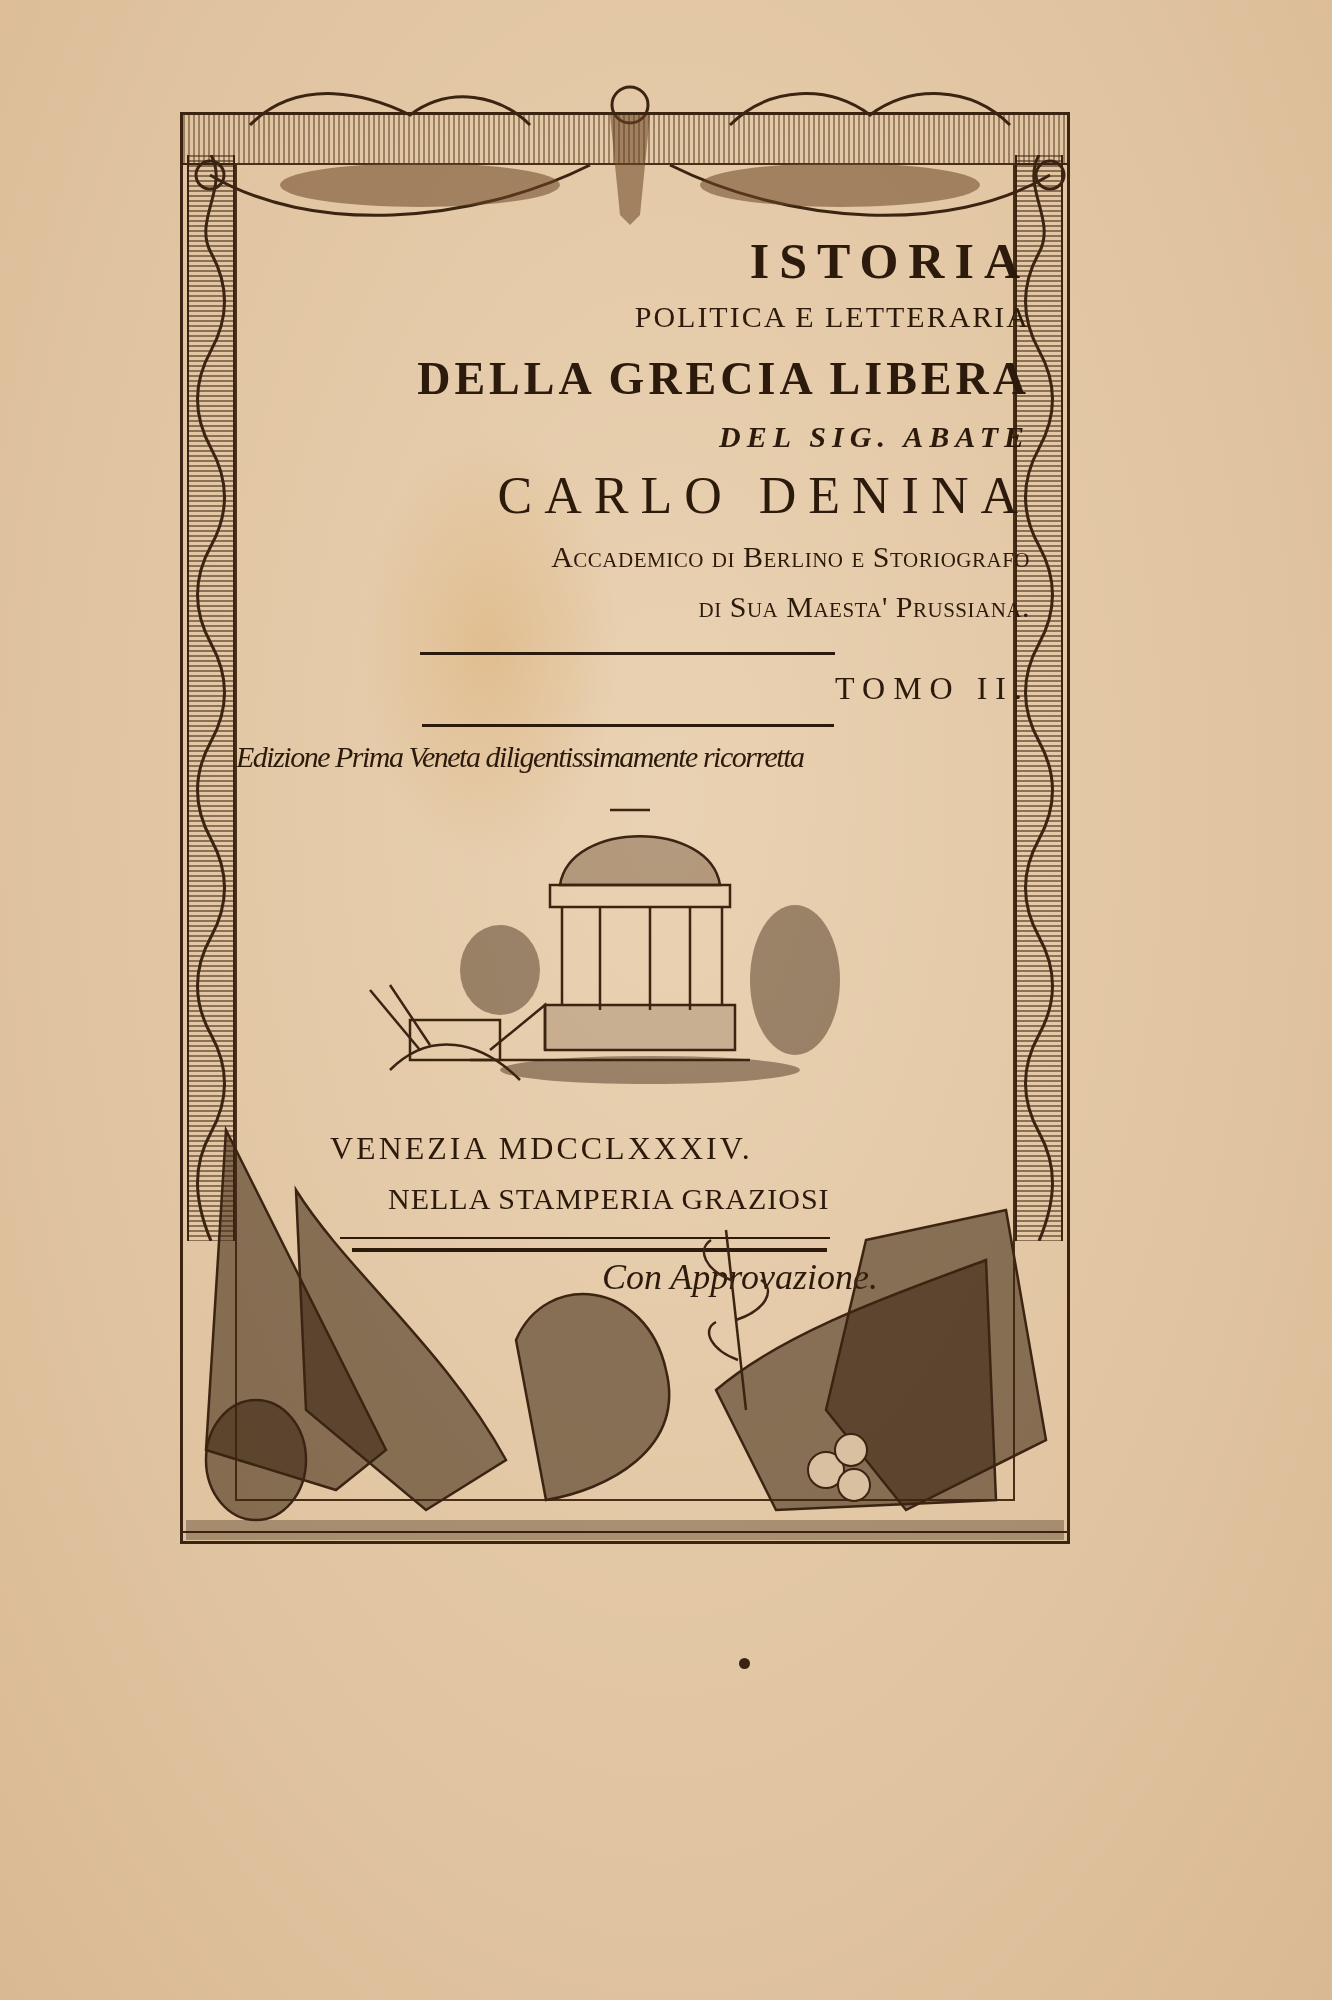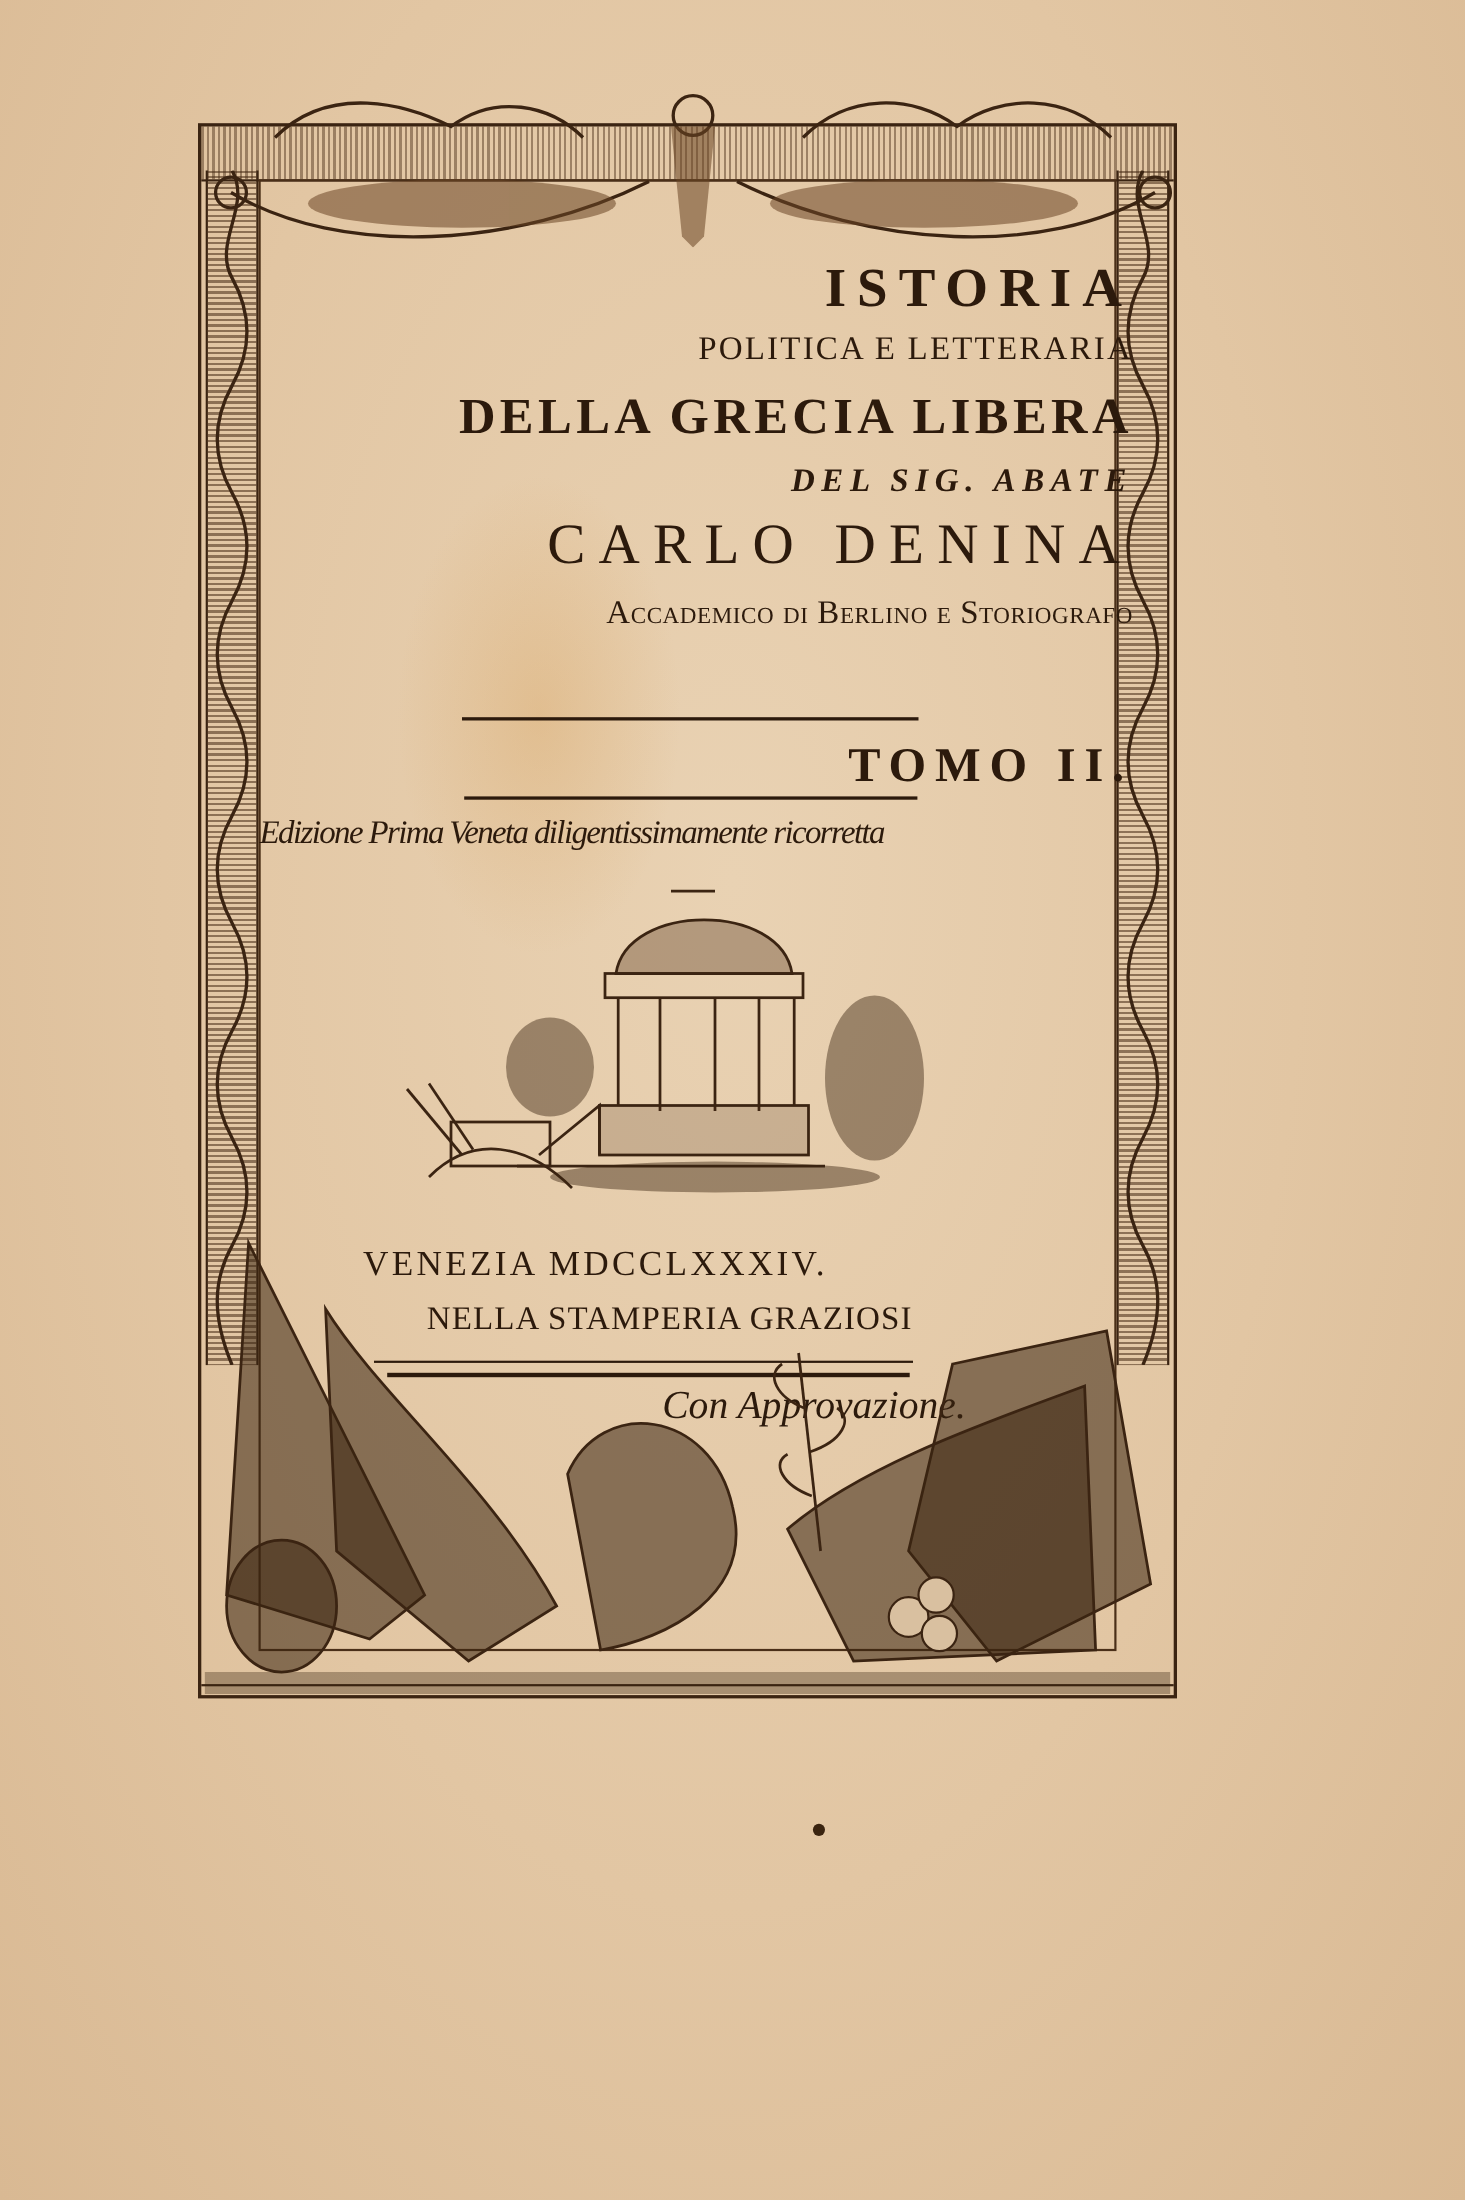--- a/index.html
+++ b/index.html
@@ -78,21 +78,21 @@
     font-family: "Liberation Serif", serif; color: #2c1a0c; letter-spacing: 0.5px;
   }
   .rule {
     position: absolute; height: 3px; background: #2c1a0c;
   }
   .rule.r1 { left: 420px; width: 415px; top: 652px; }
   .rule.r2 { left: 422px; width: 412px; top: 724px; }
   .rule.r3 { left: 340px; width: 490px; top: 1237px; height: 2px; }
   .rule.r4 { left: 352px; width: 475px; top: 1248px; height: 4px; }
   .t-tomo {
-    top: 670px; font-size: 44px; letter-spacing: 8px; font-weight: bold;
+    top: 670px; font-size: 32px; letter-spacing: 8px; font-weight: normal;
     font-family: "Liberation Serif", serif; color: #2c1a0c;
   }
   .t-edition {
     left: 236px; width: 740px; top: 740px; font-size: 30px; font-style: italic;
     font-family: Liberation Serif, serif; color: #2c1a0c; letter-spacing: -1.5px;
     text-align: left; white-space: nowrap;
   }
   .vignette { position: absolute; left: 330px; top: 790px; width: 560px; height: 310px; }
   .t-place {
     left: 330px; width: 600px; top: 1130px; font-size: 32px; letter-spacing: 3px;
@@ -150,20 +150,21 @@
       <ellipse cx="670" cy="130" rx="140" ry="22"></ellipse>
     </g>
   </svg>
 
   <div class="title-block t-main">ISTORIA</div>
   <div class="title-block t-sub2">DELLA GRECIA LIBERA</div>
   <div class="title-block t-sub1">POLITICA E LETTERARIA</div>
   <div class="title-block t-by">DEL SIG. ABATE</div>
   <div class="title-block t-author">CARLO DENINA</div>
   <div class="title-block t-aff1">Accademico di Berlino e Storiografo</div>
+  <div class="title-block t-aff2">di Sua Maesta' Prussiana.</div>
 
   <div class="rule r1"></div>
   <div class="title-block t-tomo">TOMO II.</div>
   <div class="rule r2"></div>
 
   <div class="title-block t-edition">Edizione Prima Veneta diligentissimamente ricorretta</div>
 
   <svg class="vignette" viewBox="0 0 560 310">
     <g fill="none" stroke="#3b2412" stroke-width="2.5">
       <path d="M280 20 L320 20"></path>

